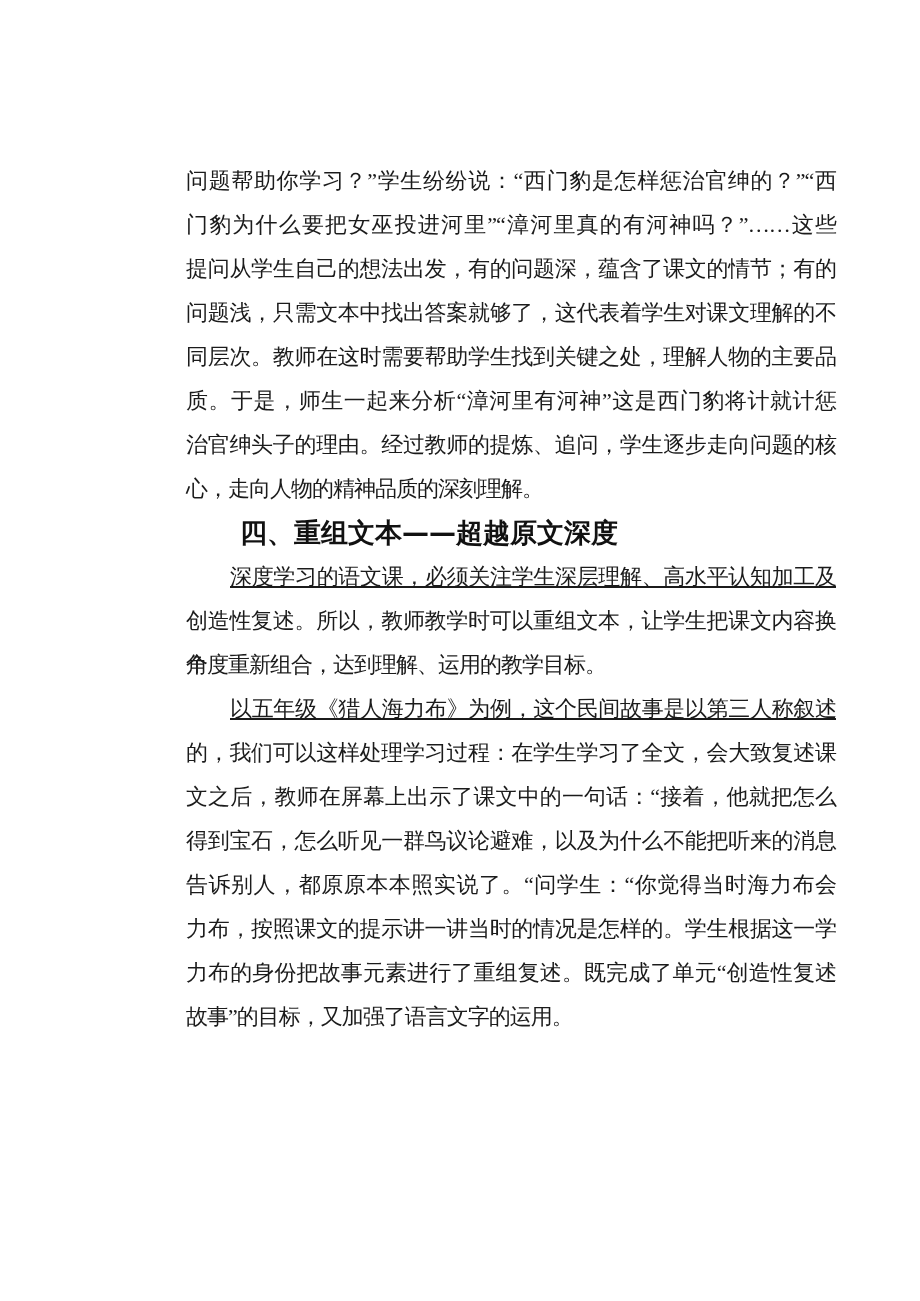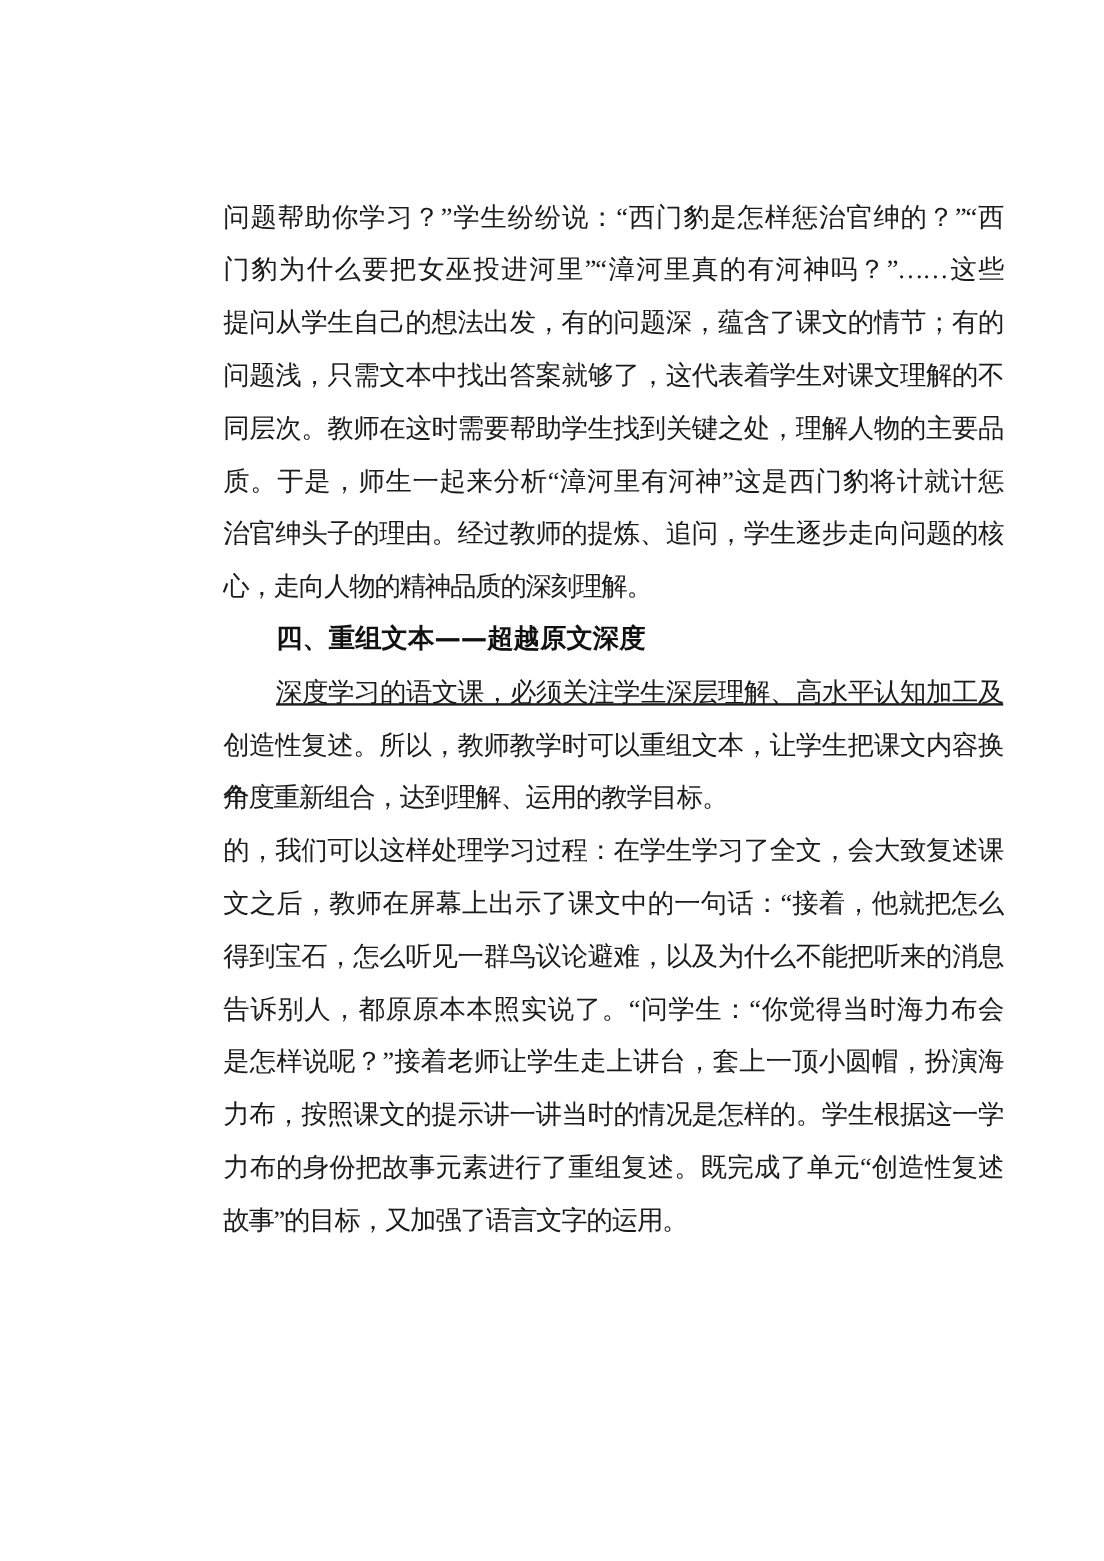--- a/index.html
+++ b/index.html
@@ -41,21 +41,21 @@
     text-align: right;
     text-align-last: left;
   }
   .line.indent {
     text-indent: 2em;
     text-decoration: underline;
   }
   .line.heading {
     font-family: "DejaVu Sans", "Liberation Sans", sans-serif;
     font-weight: bold;
-    font-size: 22px;
+    font-size: 27px;
     letter-spacing: 0;
     text-indent: 2em;
     color: #111111;
   }
 </style>
 </head>
 <body>
 
 <div class="page">
   <div class="content">
@@ -64,22 +64,22 @@
       <div class="line fill">提问从学生自己的想法出发，有的问题深，蕴含了课文的情节；有的</div>
       <div class="line fill">问题浅，只需文本中找出答案就够了，这代表着学生对课文理解的不</div>
       <div class="line fill">同层次。教师在这时需要帮助学生找到关键之处，理解人物的主要品</div>
       <div class="line fill">质。于是，师生一起来分析“漳河里有河神”这是西门豹将计就计惩</div>
       <div class="line fill">治官绅头子的理由。经过教师的提炼、追问，学生逐步走向问题的核</div>
       <div class="line last">心，走向人物的精神品质的深刻理解。</div>
       <div class="line heading">四、重组文本——超越原文深度</div>
       <div class="line fill indent">深度学习的语文课，必须关注学生深层理解、高水平认知加工及</div>
       <div class="line fill">创造性复述。所以，教师教学时可以重组文本，让学生把课文内容换个</div>
       <div class="line last">角度重新组合，达到理解、运用的教学目标。</div>
+      <div class="line fill indent">以五年级《猎人海力布》为例，这个民间故事是以第三人称叙述</div>
       <div class="line fill">的，我们可以这样处理学习过程：在学生学习了全文，会大致复述课</div>
       <div class="line fill">文之后，教师在屏幕上出示了课文中的一句话：“接着，他就把怎么</div>
       <div class="line fill">得到宝石，怎么听见一群鸟议论避难，以及为什么不能把听来的消息</div>
       <div class="line fill">告诉别人，都原原本本照实说了。“问学生：“你觉得当时海力布会</div>
-      <div class="line fill">是怎样说呢？”接着老师让学生走上讲台，套上一顶小圆帽，扮演海</div>
       <div class="line fill">力布，按照课文的提示讲一讲当时的情况是怎样的。学生根据这一学</div>
       <div class="line fill">力布的身份把故事元素进行了重组复述。既完成了单元“创造性复述</div>
       <div class="line last">故事”的目标，又加强了语言文字的运用。</div>
     </div>
 </div>
 
 </body></html>

